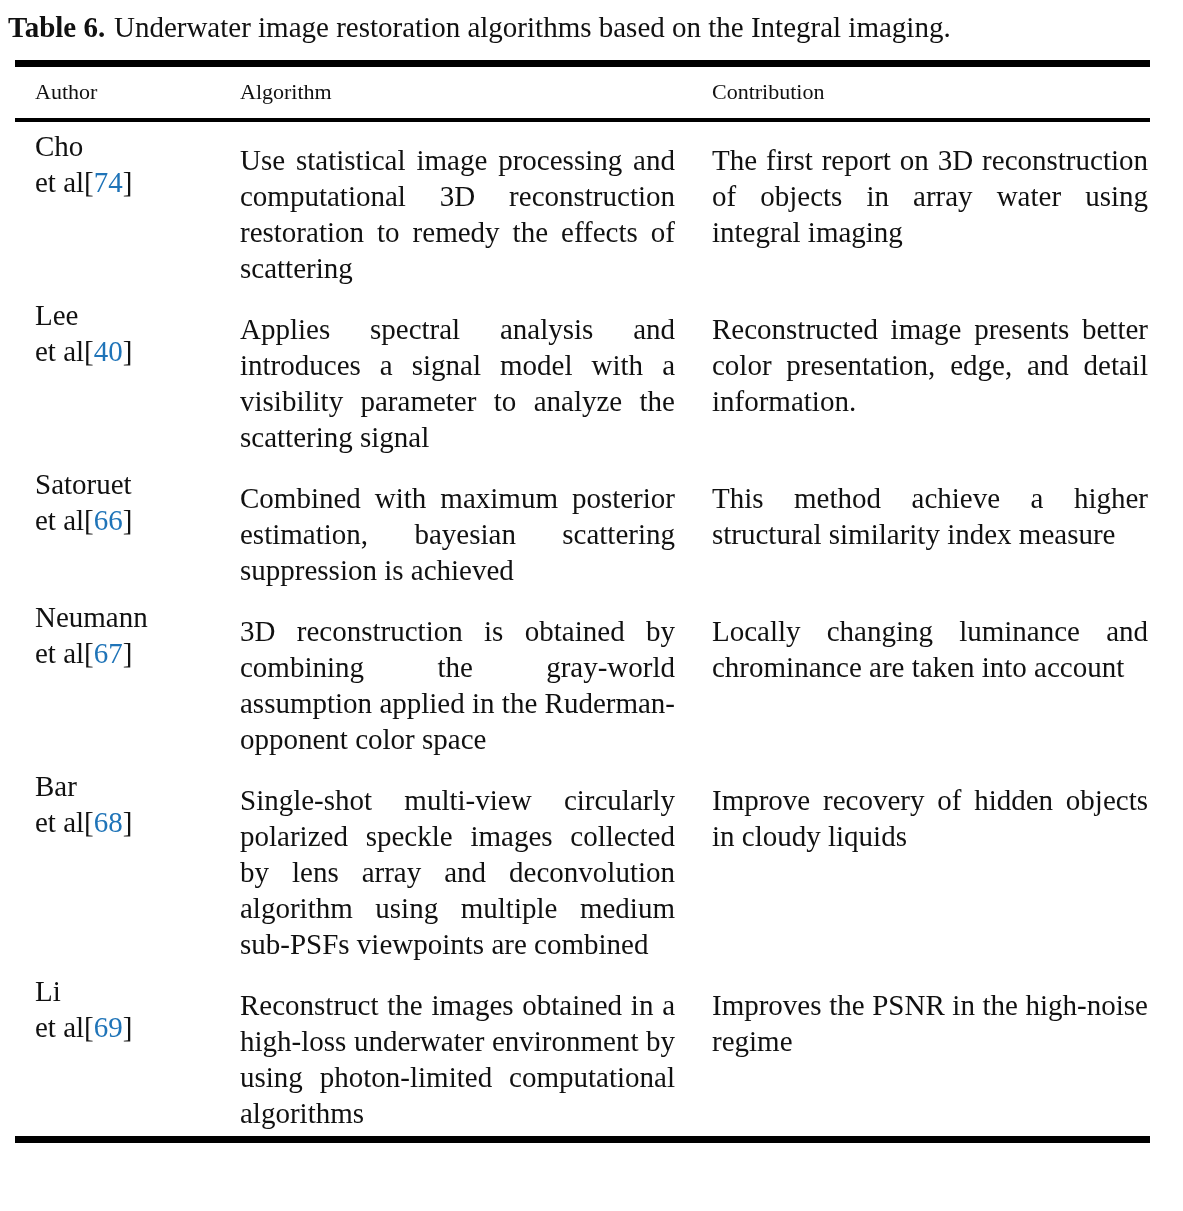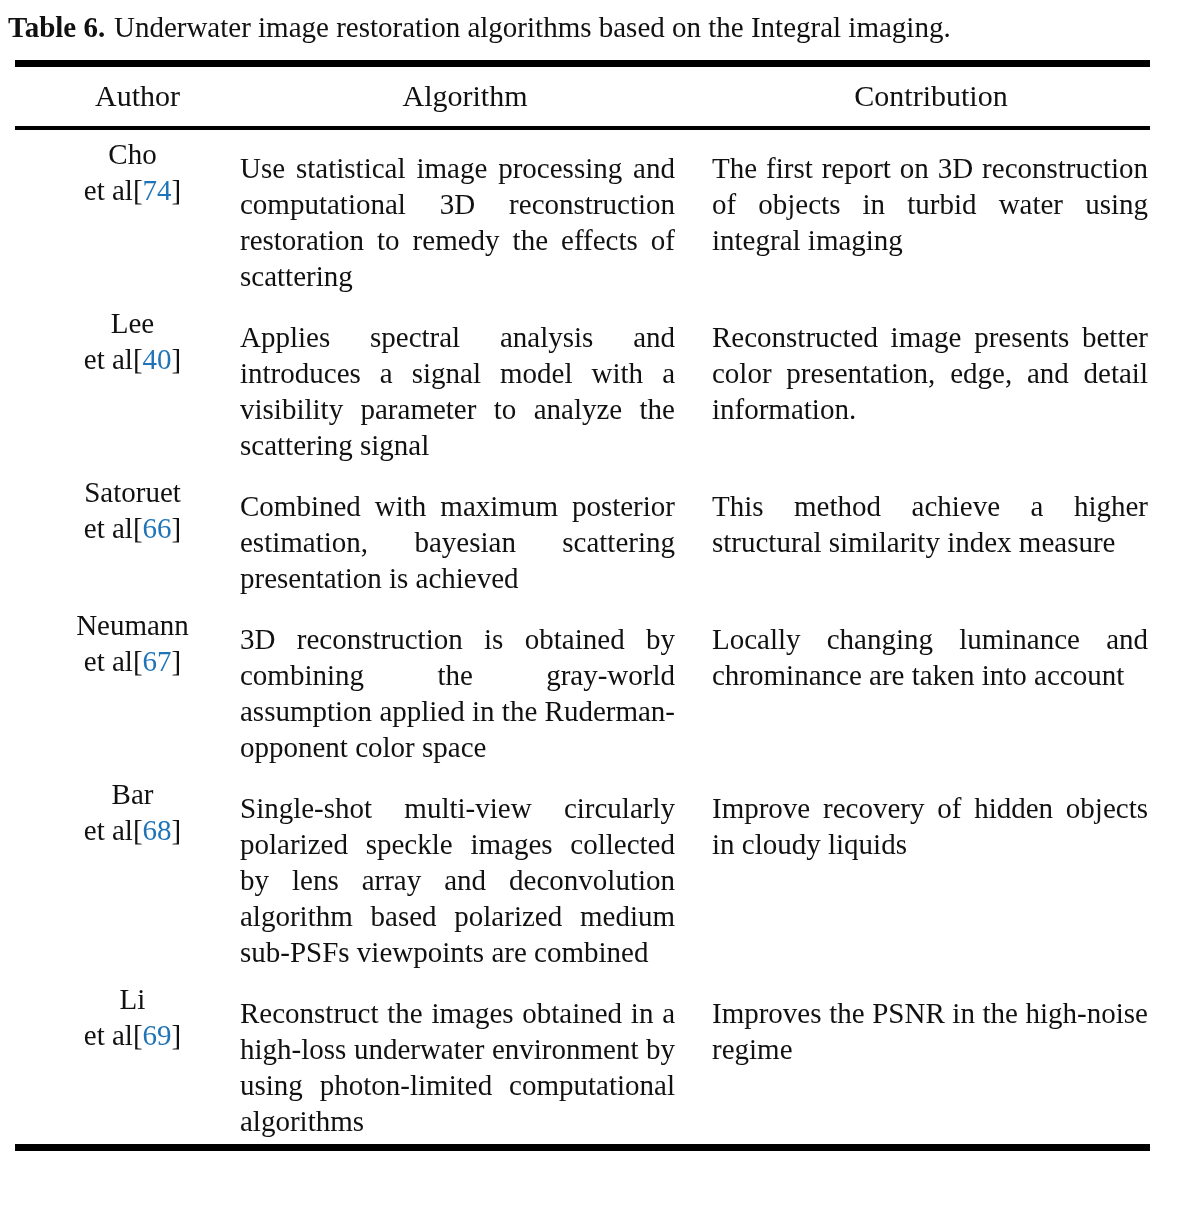--- a/index.html
+++ b/index.html
@@ -38,33 +38,32 @@
     margin-top: 15px;
     border-top: 7px solid #000000;
     border-bottom: 7px solid #000000;
     font-size: 29px;
   }
   thead tr {
     border-bottom: 4px solid #000000;
   }
   th {
     font-weight: normal;
-    text-align: center;
-    font-size: 30px;
+    text-align: left;
+    font-size: 22px;
     padding: 12px 0 13px 0;
     vertical-align: top;
   }
   th.col-author { width: 225px; padding-left: 20px; box-sizing: border-box; }
   th.col-algorithm { width: 450px; box-sizing: border-box; margin-left: 9px; }
   th.col-contribution { width: 460px; padding-left: 22px; box-sizing: border-box; }
   td {
     vertical-align: top;
     line-height: 36px;
     box-sizing: border-box;
-    text-align: center;
   }
   td.author-cell {
     padding: 6px 10px 4px 20px;
   }
   td.algo-cell {
     padding: 20px 15px 5px 0;
     text-align: justify;
   }
   td.contrib-cell {
     padding: 20px 2px 5px 22px;
@@ -95,56 +94,56 @@
       </tr>
     </thead>
     <tbody>
 
       <tr class="data-row">
         <td class="author-cell">
           <span class="author-name">Cho</span><br>
           <span class="etal"><span>et al[</span><a class="cite">74</a><span>]</span></span>
         </td>
         <td class="algo-cell">Use statistical image processing and computational 3D reconstruction restoration to remedy the effects of scattering</td>
-        <td class="contrib-cell">The first report on 3D reconstruction of objects in turbid water using integral imaging</td>
+        <td class="contrib-cell">The first report on 3D reconstruction of objects in array water using integral imaging</td>
       </tr>
 
       <tr class="data-row">
         <td class="author-cell">
           <span class="author-name">Lee</span><br>
           <span class="etal"><span>et al[</span><a class="cite">40</a><span>]</span></span>
         </td>
         <td class="algo-cell">Applies spectral analysis and introduces a signal model with a visibility parameter to analyze the scattering signal</td>
         <td class="contrib-cell">Reconstructed image presents better color presentation, edge, and detail information.</td>
       </tr>
 
       <tr class="data-row">
         <td class="author-cell">
           <span class="author-name">Satoruet</span><br>
           <span class="etal"><span>et al[</span><a class="cite">66</a><span>]</span></span>
         </td>
-        <td class="algo-cell">Combined with maximum posterior estimation, bayesian scattering presentation is achieved</td>
+        <td class="algo-cell">Combined with maximum posterior estimation, bayesian scattering suppression is achieved</td>
         <td class="contrib-cell">This method achieve a higher structural similarity index measure</td>
       </tr>
 
       <tr class="data-row">
         <td class="author-cell">
           <span class="author-name">Neumann</span><br>
           <span class="etal"><span>et al[</span><a class="cite">67</a><span>]</span></span>
         </td>
         <td class="algo-cell">3D reconstruction is obtained by combining the gray-world assumption applied in the Ruderman-opponent color space</td>
         <td class="contrib-cell">Locally changing luminance and chrominance are taken into account</td>
       </tr>
 
       <tr class="data-row">
         <td class="author-cell">
           <span class="author-name">Bar</span><br>
           <span class="etal"><span>et al[</span><a class="cite">68</a><span>]</span></span>
         </td>
-        <td class="algo-cell">Single-shot multi-view circularly polarized speckle images collected by lens array and deconvolution algorithm based polarized medium sub-PSFs viewpoints are combined</td>
+        <td class="algo-cell">Single-shot multi-view circularly polarized speckle images collected by lens array and deconvolution algorithm using multiple medium sub-PSFs viewpoints are combined</td>
         <td class="contrib-cell">Improve recovery of hidden objects in cloudy liquids</td>
       </tr>
 
       <tr class="data-row">
         <td class="author-cell">
           <span class="author-name">Li</span><br>
           <span class="etal"><span>et al[</span><a class="cite">69</a><span>]</span></span>
         </td>
         <td class="algo-cell">Reconstruct the images obtained in a high-loss underwater environment by using photon-limited computational algorithms</td>
         <td class="contrib-cell">Improves the PSNR in the high-noise regime</td>

